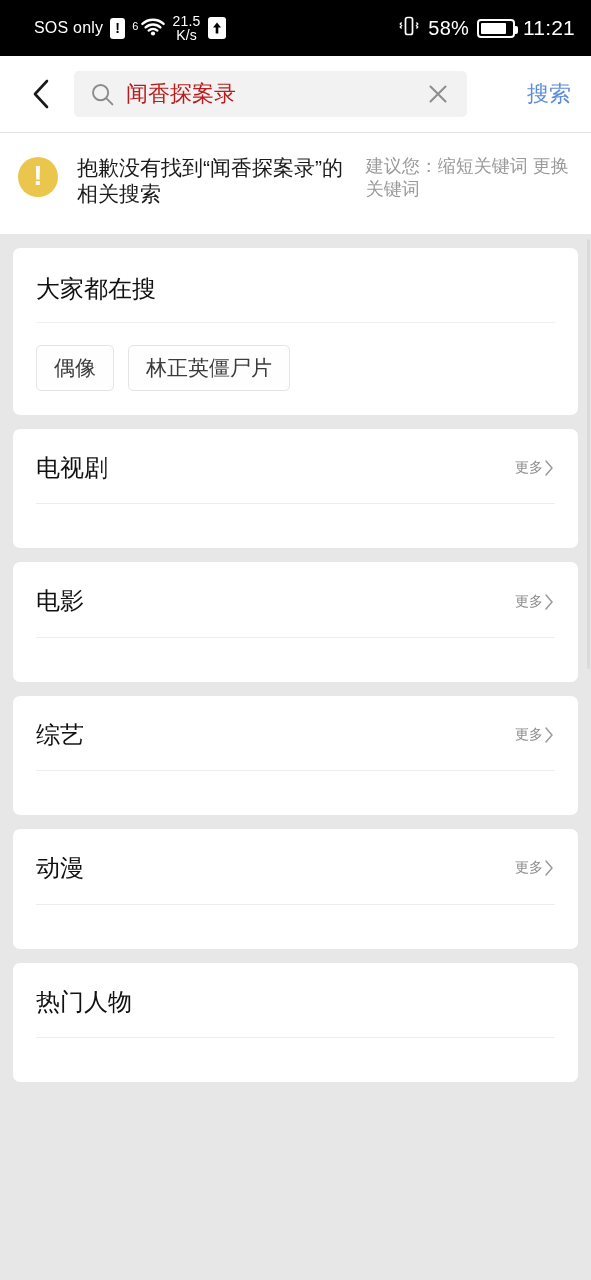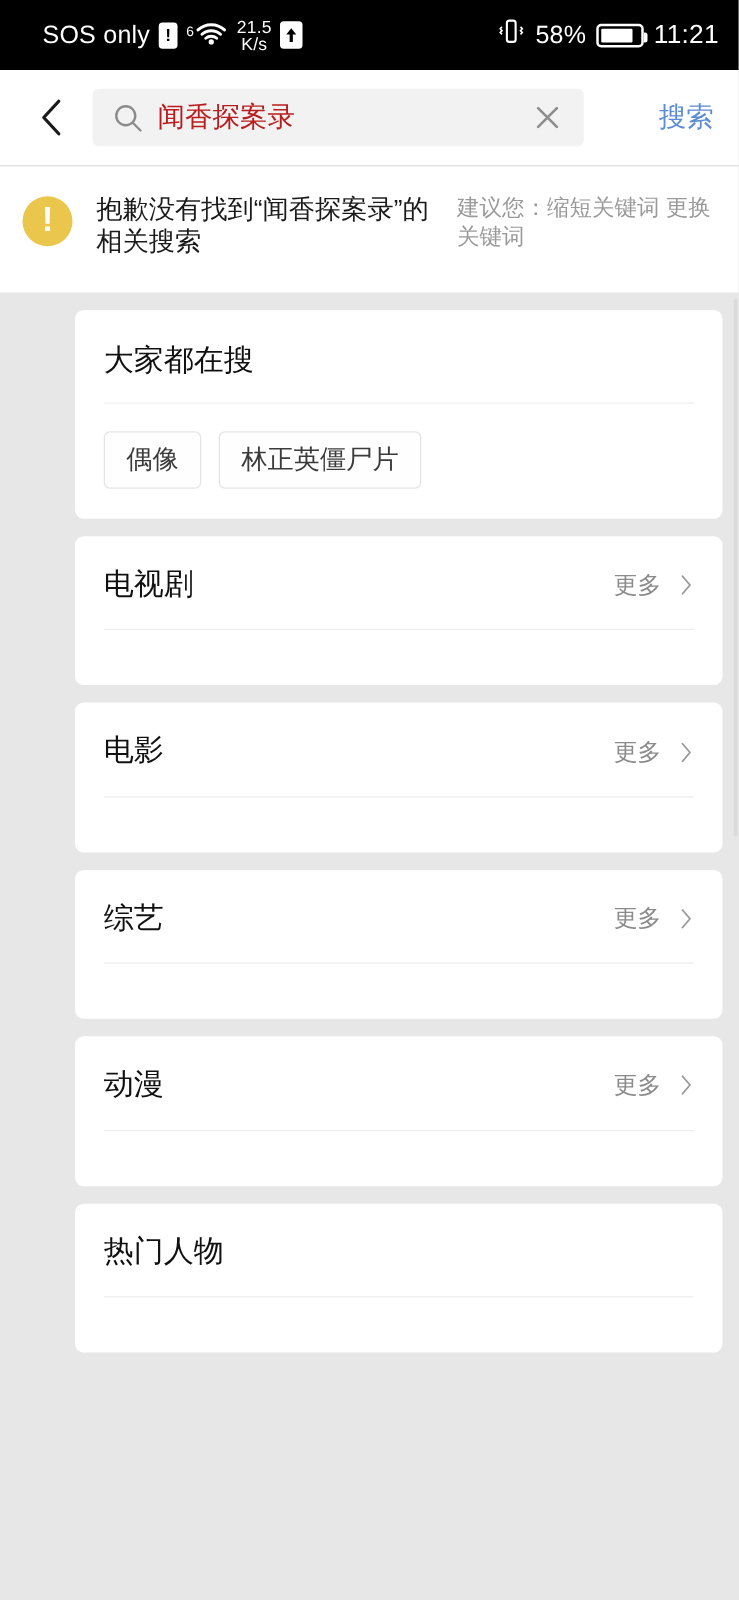--- a/index.html
+++ b/index.html
@@ -13,21 +13,21 @@
 
   
   .statusbar{
     height:56px; background:#000; color:#fff;
     display:flex; align-items:center; justify-content:space-between;
     padding:0 16px 0 34px; font-size:20px; letter-spacing:.2px;
   }
   .sb-left,.sb-right{ display:flex; align-items:center; }
   .sb-left{ gap:7px; }
   .sb-right{ gap:8px; }
-  .sos-text{ font-size:20px; color:#fff; }
+  .sos-text{ font-size:16px; color:#fff; }
   .alert-badge{
     width:15px;height:21px;background:#fff;border-radius:3px;color:#000;
     font-size:14px;font-weight:bold;display:flex;align-items:center;justify-content:center;
     line-height:1;
   }
   .wifi-wrap{ display:flex; align-items:flex-start; gap:1px; }
   .wifi-sup{ font-size:11px; line-height:1; margin-top:3px; }
   .wifi-ico{ display:block; }
   .netspeed{ display:flex; flex-direction:column; align-items:center; line-height:1.02; font-size:14px; }
   .up-badge{
@@ -70,29 +70,29 @@
     background:#fff; display:flex; gap:19px; padding:22px 20px 26px 18px;
   }
   .notice-ico{ width:40px;height:40px;border-radius:50%;background:#ebc64c;flex:0 0 auto;
     display:flex;align-items:center;justify-content:center; margin-top:2px; }
   .notice-ico span{ color:#fff; font-size:28px; font-weight:bold; line-height:1; margin-top:-2px; }
   .notice-body{ display:flex; flex-direction:row; gap:9px; }
   .notice-title{ font-size:21px; color:#1a1a1a; line-height:1.25; }
   .notice-sub{ font-size:18px; color:#9a9a9a; line-height:1.25; }
 
   
-  .content{ padding:14px 13px 0 13px; display:flex; flex-direction:column; gap:14px;margin-left:47px; }
+  .content{ padding:14px 13px 0 13px; display:flex; flex-direction:column; gap:14px; }
   .card{ background:#fff; border-radius:7px; width:100%; }
 
   .card-head{
     display:flex; align-items:center; justify-content:space-between;
     padding:26px 23px 22px 23px;
   }
   .card-title{ font-size:24px; color:#111; line-height:1.1; }
-  .more{ display:flex; align-items:center; gap:14px; font-size:19px; color:#8b8b8b; }
+  .more{ display:flex; align-items:center; gap:0; font-size:14px; color:#8b8b8b; }
   .chev{ display:block; }
 
   .divider{ height:1px; background:#ededed; margin:0 23px; }
   .card-body{ height:44px; }
 
   
   .hot-card .card-head{ padding:28px 23px 20px 23px; }
   .hot-divider{ height:1px; background:#f0f0f0; margin:0 23px; }
   .tags{ display:flex; flex-wrap:wrap; gap:14px; padding:22px 23px 24px 23px; }
   .tag{

